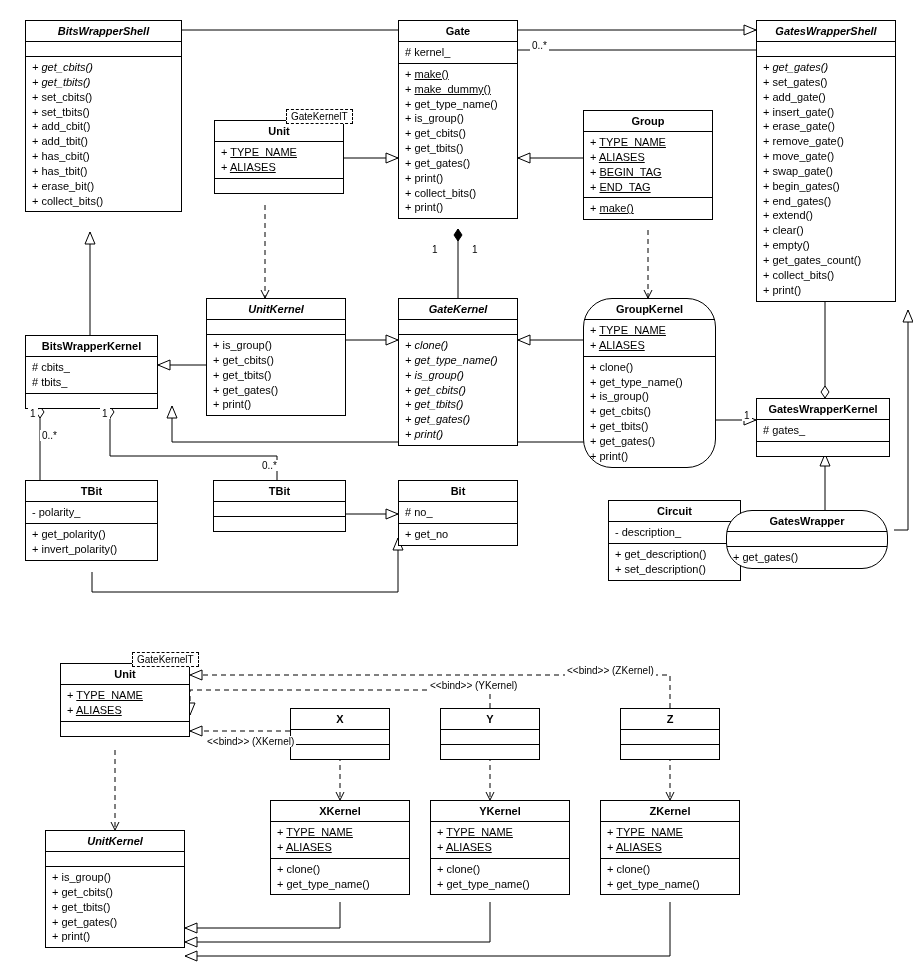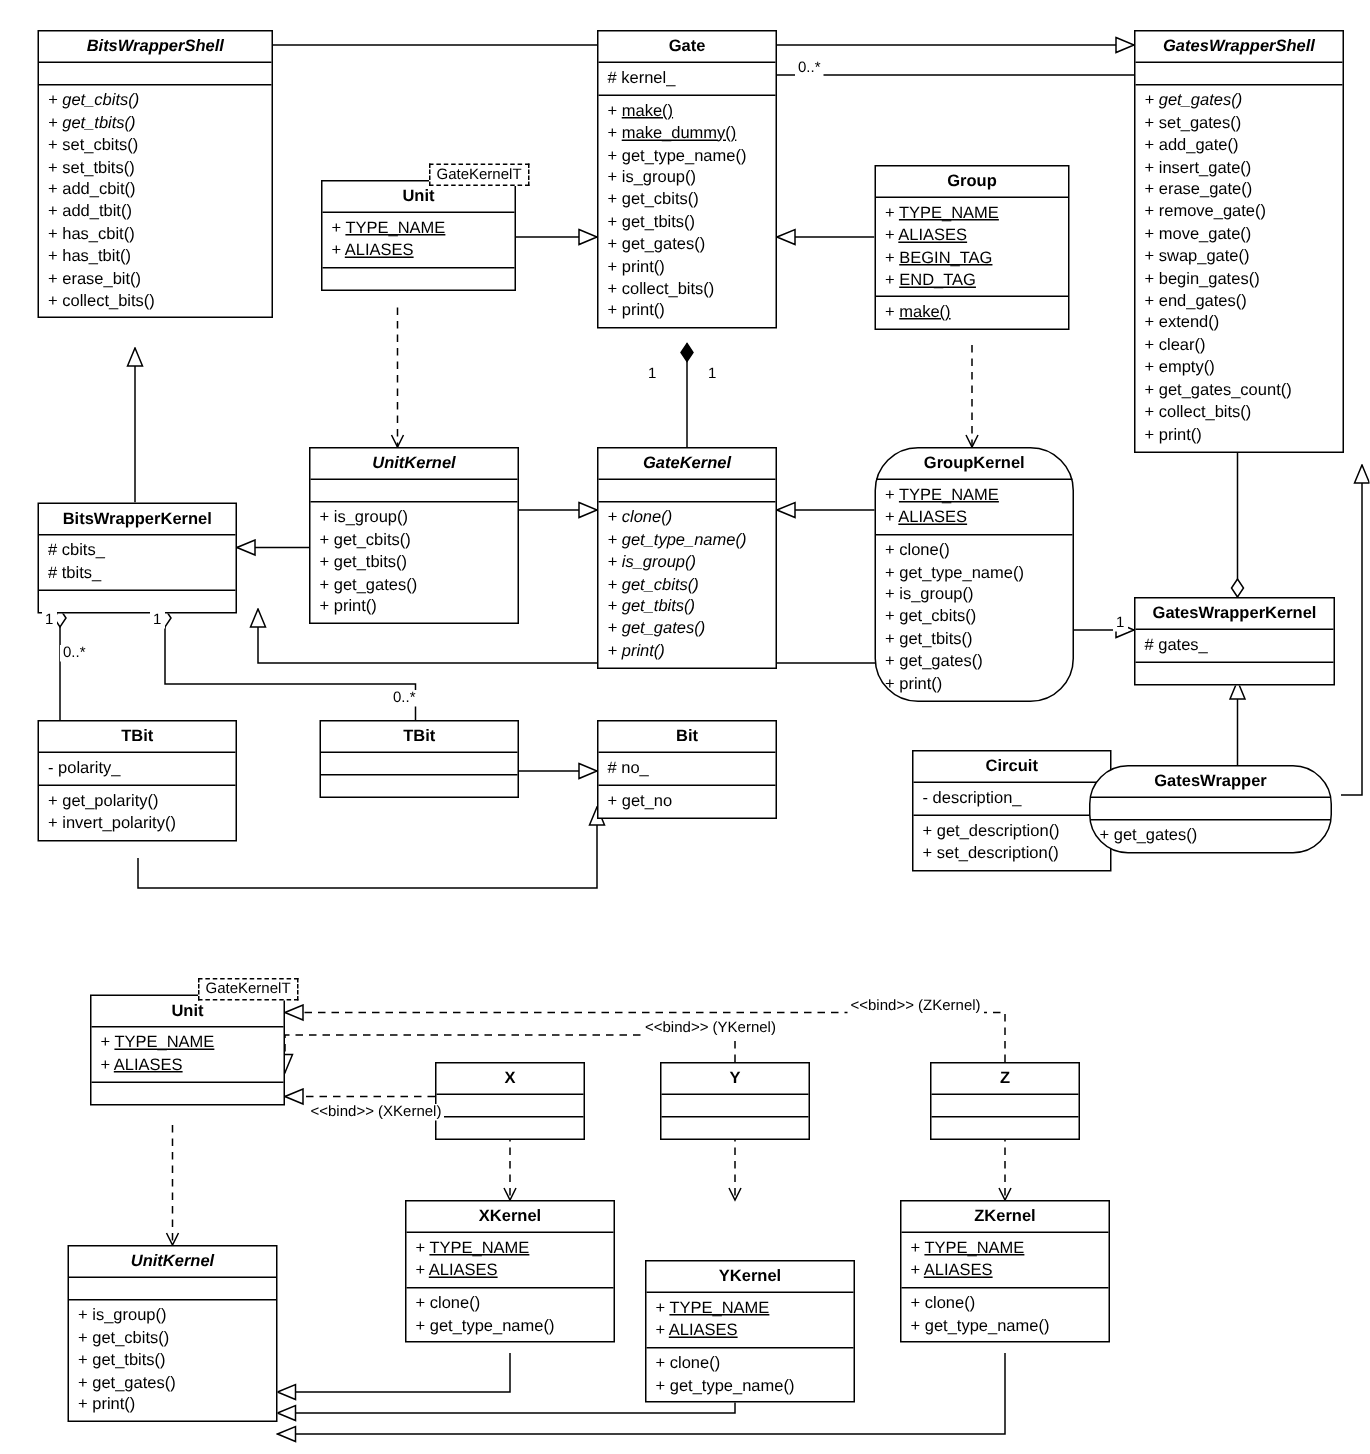--- a/index.html
+++ b/index.html
@@ -365,21 +365,21 @@
       <div class="class-name">XKernel</div>
       <div class="section">
         <div class="member">+ <span class="u">TYPE_NAME</span></div>
         <div class="member">+ <span class="u">ALIASES</span></div>
       </div>
       <div class="section">
         <div class="member">+ clone()</div>
         <div class="member">+ get_type_name()</div>
       </div>
     </div>
-  <div class="class-box" style="left:420px; top:790px; width:140px;margin-top:40px;">
+  <div class="class-box" style="left:420px; top:790px; width:140px;">
       <div class="class-name">YKernel</div>
       <div class="section">
         <div class="member">+ <span class="u">TYPE_NAME</span></div>
         <div class="member">+ <span class="u">ALIASES</span></div>
       </div>
       <div class="section">
         <div class="member">+ clone()</div>
         <div class="member">+ get_type_name()</div>
       </div>
     </div>

